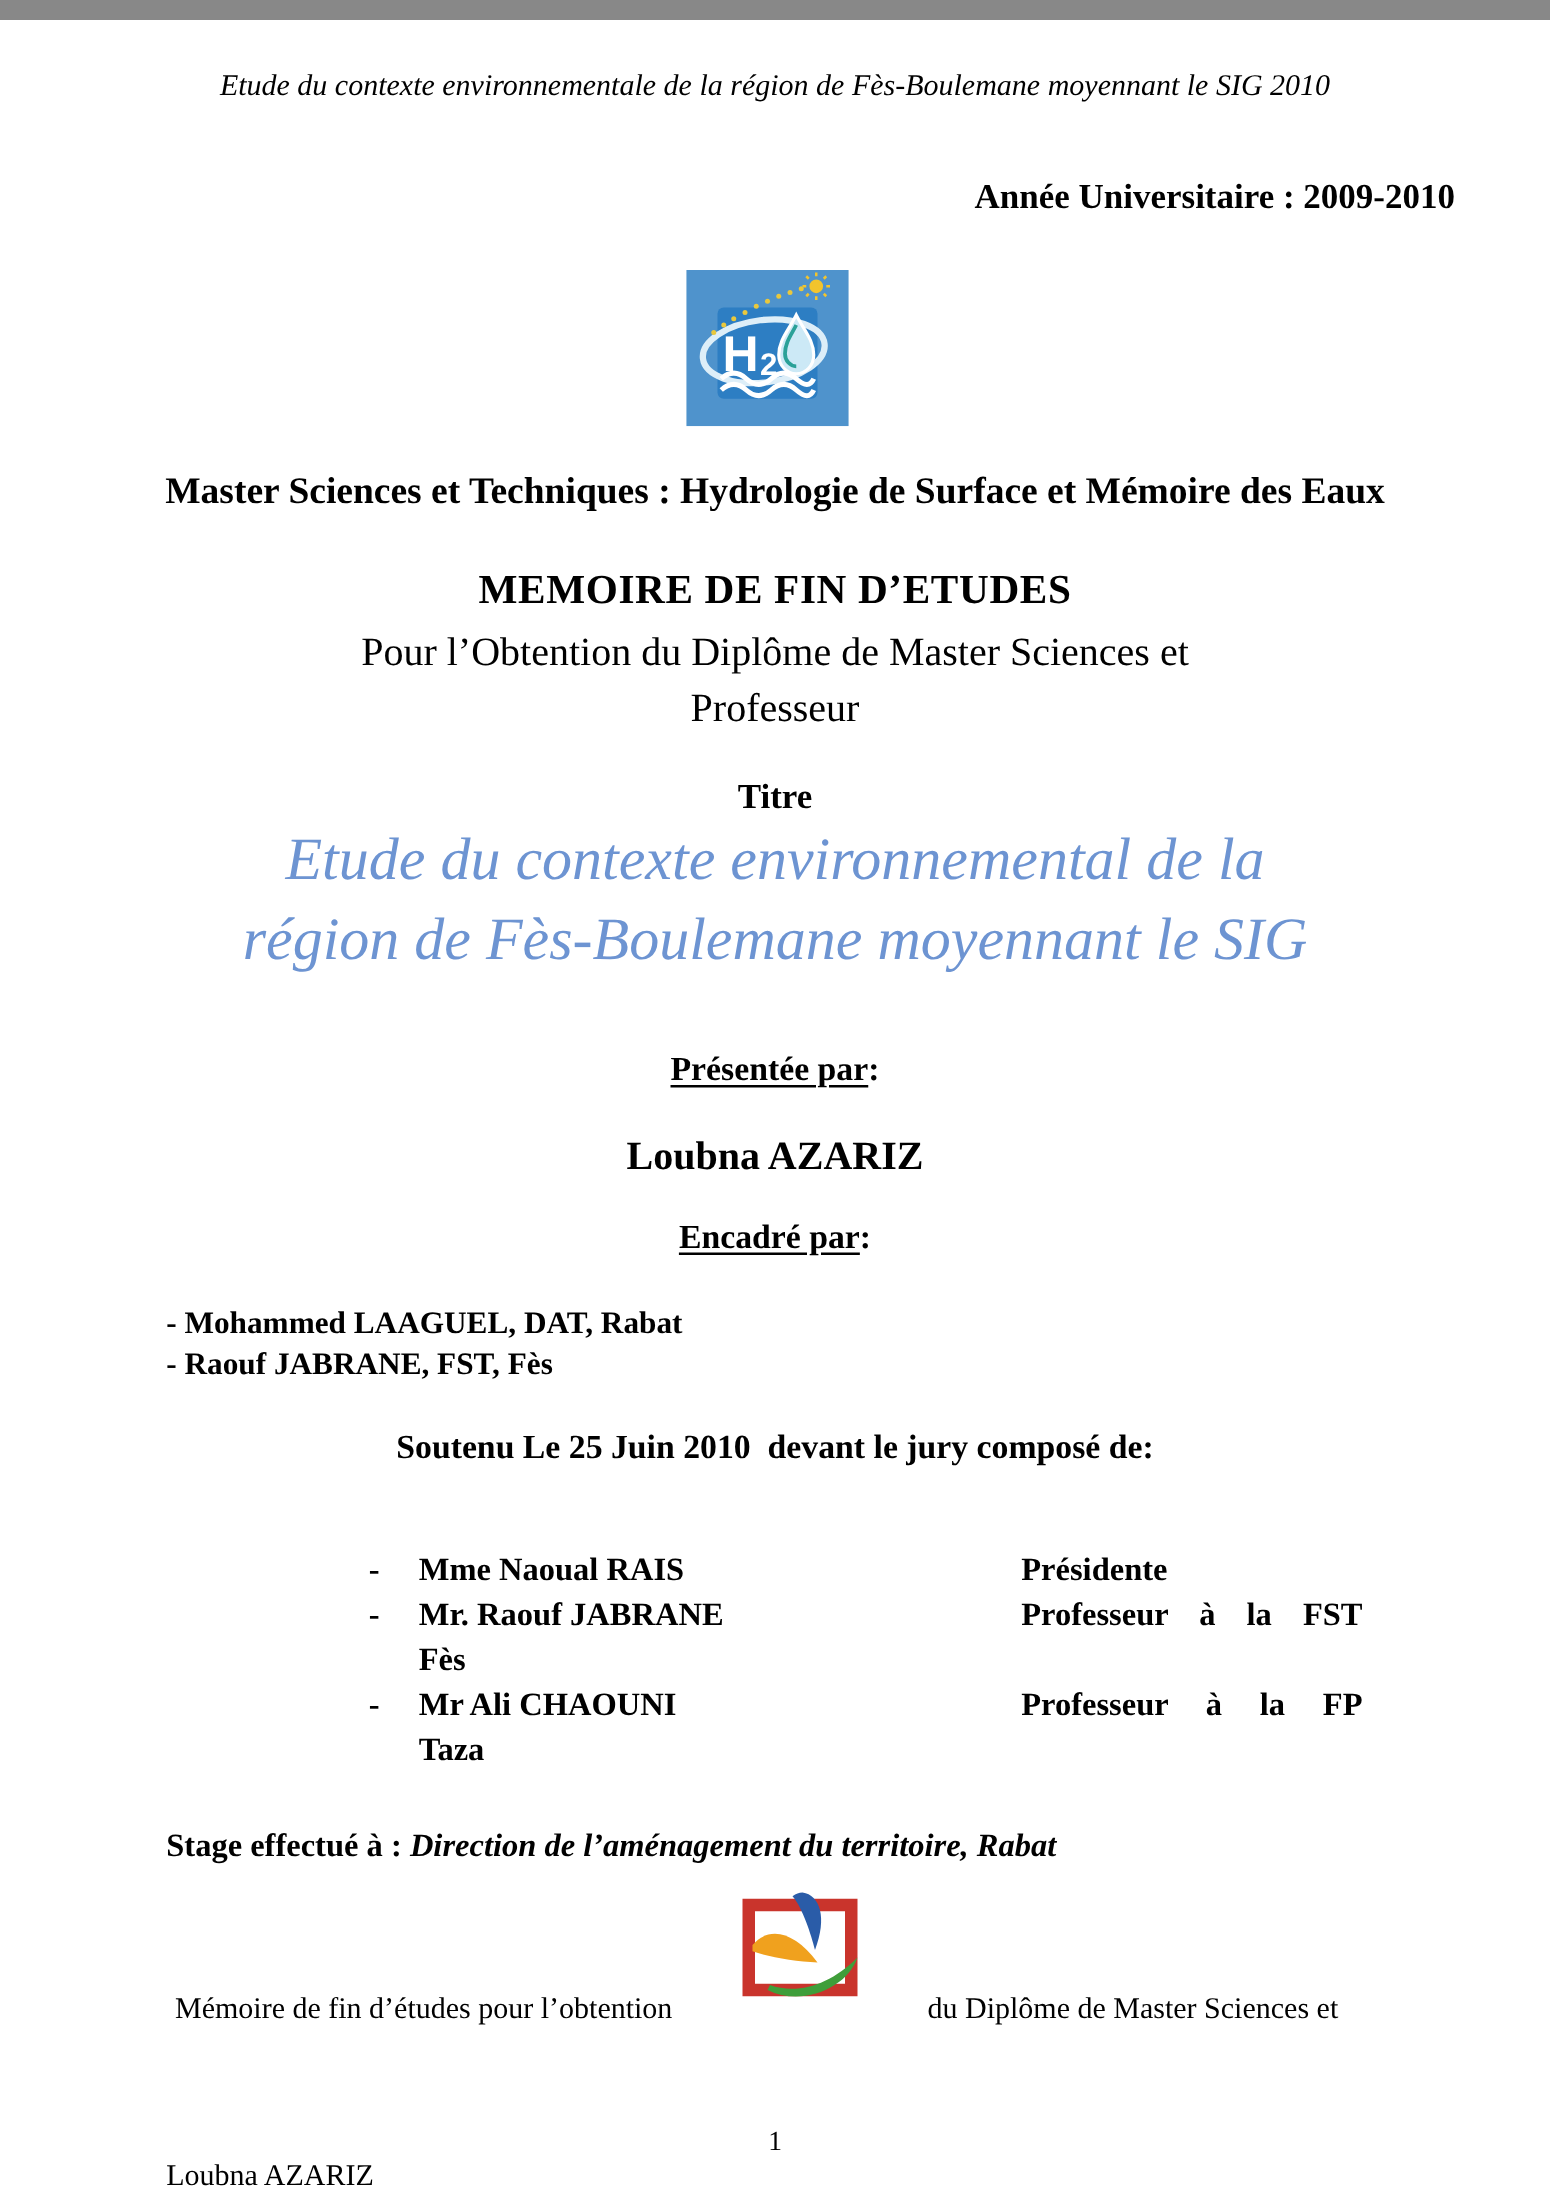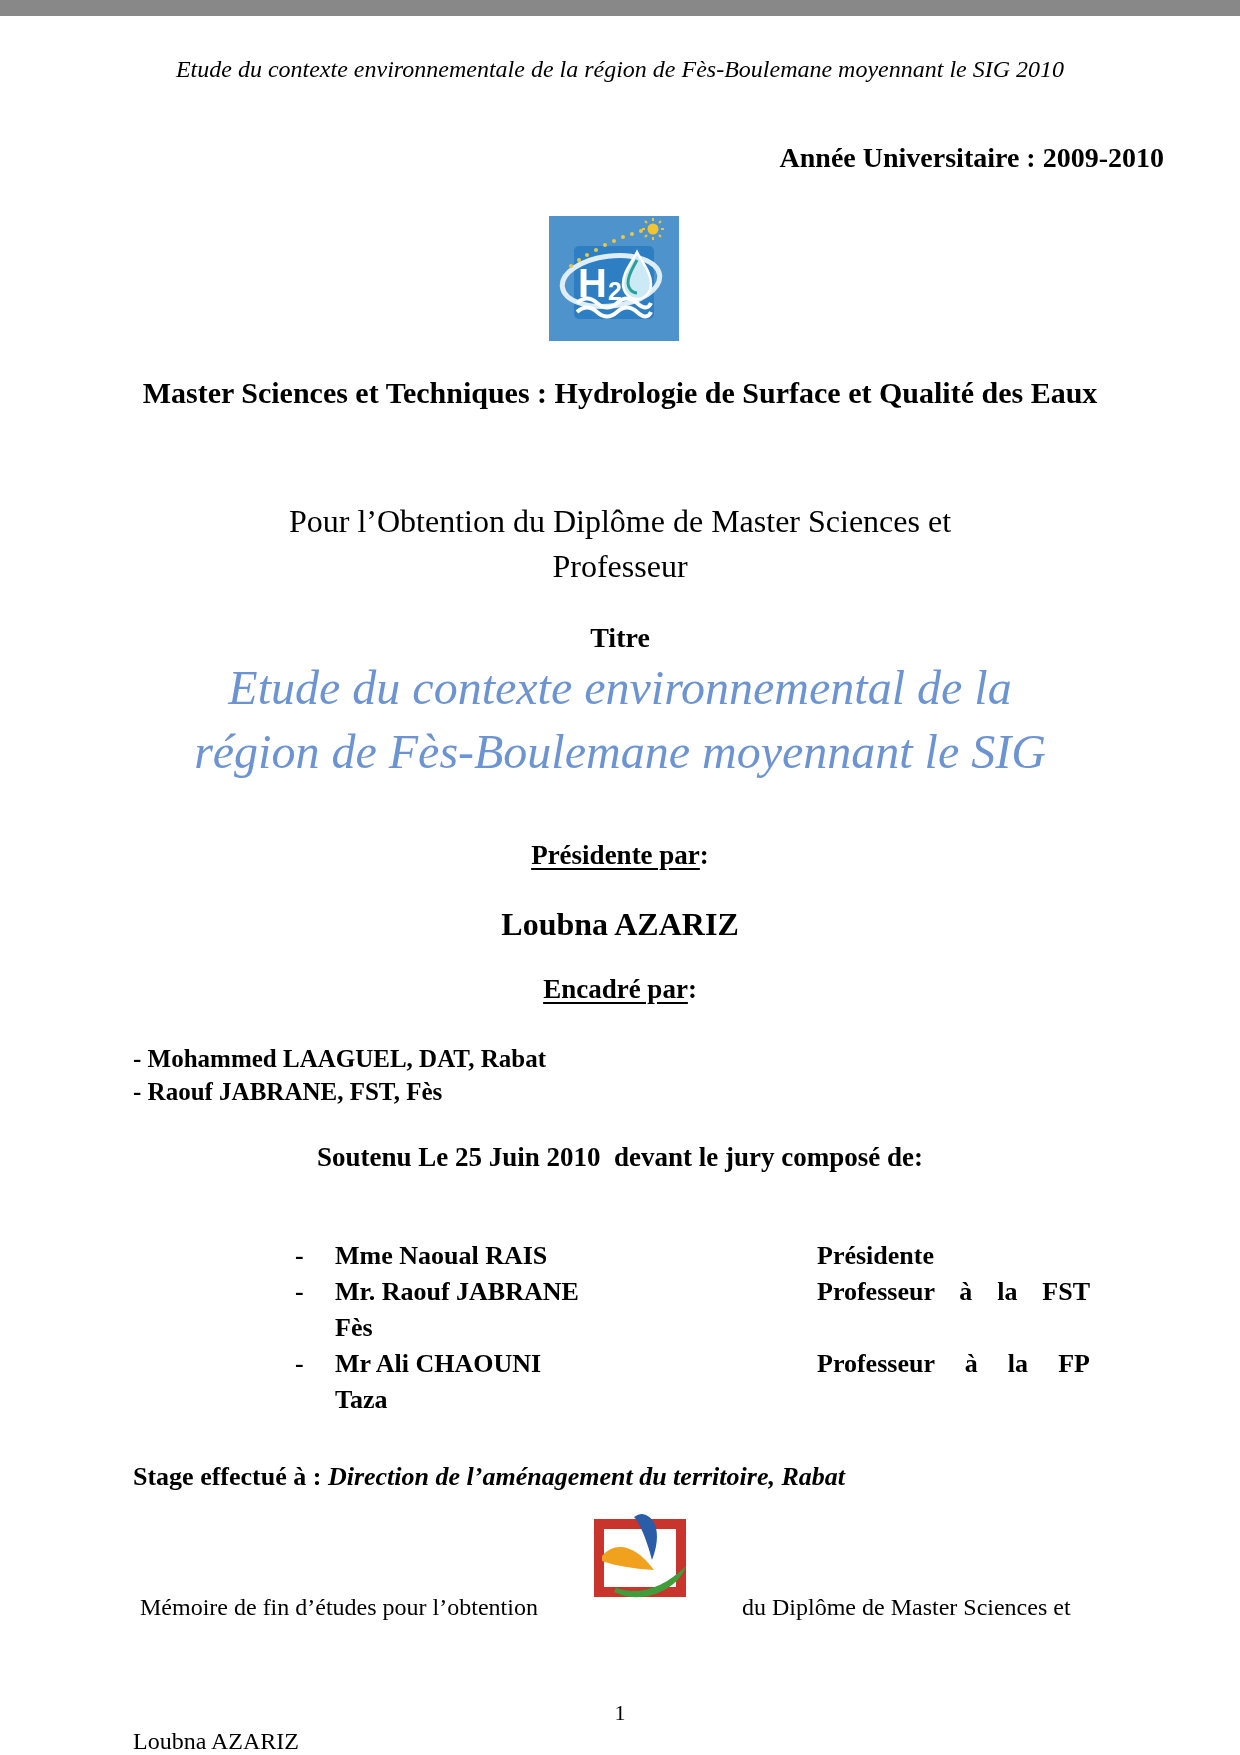--- a/index.html
+++ b/index.html
@@ -75,37 +75,38 @@
       <circle cx="74" cy="21" r="2"></circle>
         <circle cx="83" cy="18" r="2"></circle>
         <circle cx="92" cy="15" r="2"></circle>
     </g>
     <g stroke="#f2c42d" stroke-width="2" fill="#f2c42d">
       <circle cx="104" cy="13" r="4.5"></circle>
       <path d="M104 5 v-3 M104 21 v3 M96 13 h-3 M112 13 h3 M98 7 l-2 -2 M110 7 l2 -2 M98 19 l-2 2 M110 19 l2 2"></path>
     </g>
   </svg>
 
-  <div class="abs center program-title">Master Sciences et Techniques : Hydrologie de Surface et Qualité des Eaux</div>
+  <div class="abs center program-title">Master Sciences et Techniques : Hydrologie de Surface et Mémoire des Eaux</div>
 
+  <div class="abs center memoire-title">MEMOIRE DE FIN D’ETUDES</div>
 
   <div class="abs center memoire-subtitle">
     <div>Pour l’Obtention du Diplôme de Master Sciences et</div>
     <div>Professeur</div>
   </div>
 
   <div class="abs center titre-label">Titre</div>
 
   <div class="abs center thesis-title">
     <div>Etude du contexte environnemental de la</div>
     <div>région de Fès-Boulemane moyennant le SIG</div>
   </div>
 
   <div class="abs center presented-by">
-    <span class="uline">Présidente par</span><span>:</span>
+    <span class="uline">Présentée par</span><span>:</span>
   </div>
 
   <div class="abs center author-name">Loubna AZARIZ</div>
 
   <div class="abs center supervised-by">
     <span class="uline">Encadré par</span><span>:</span>
   </div>
 
   <div class="abs supervisors">
     <div>- Mohammed LAAGUEL, DAT, Rabat</div>

